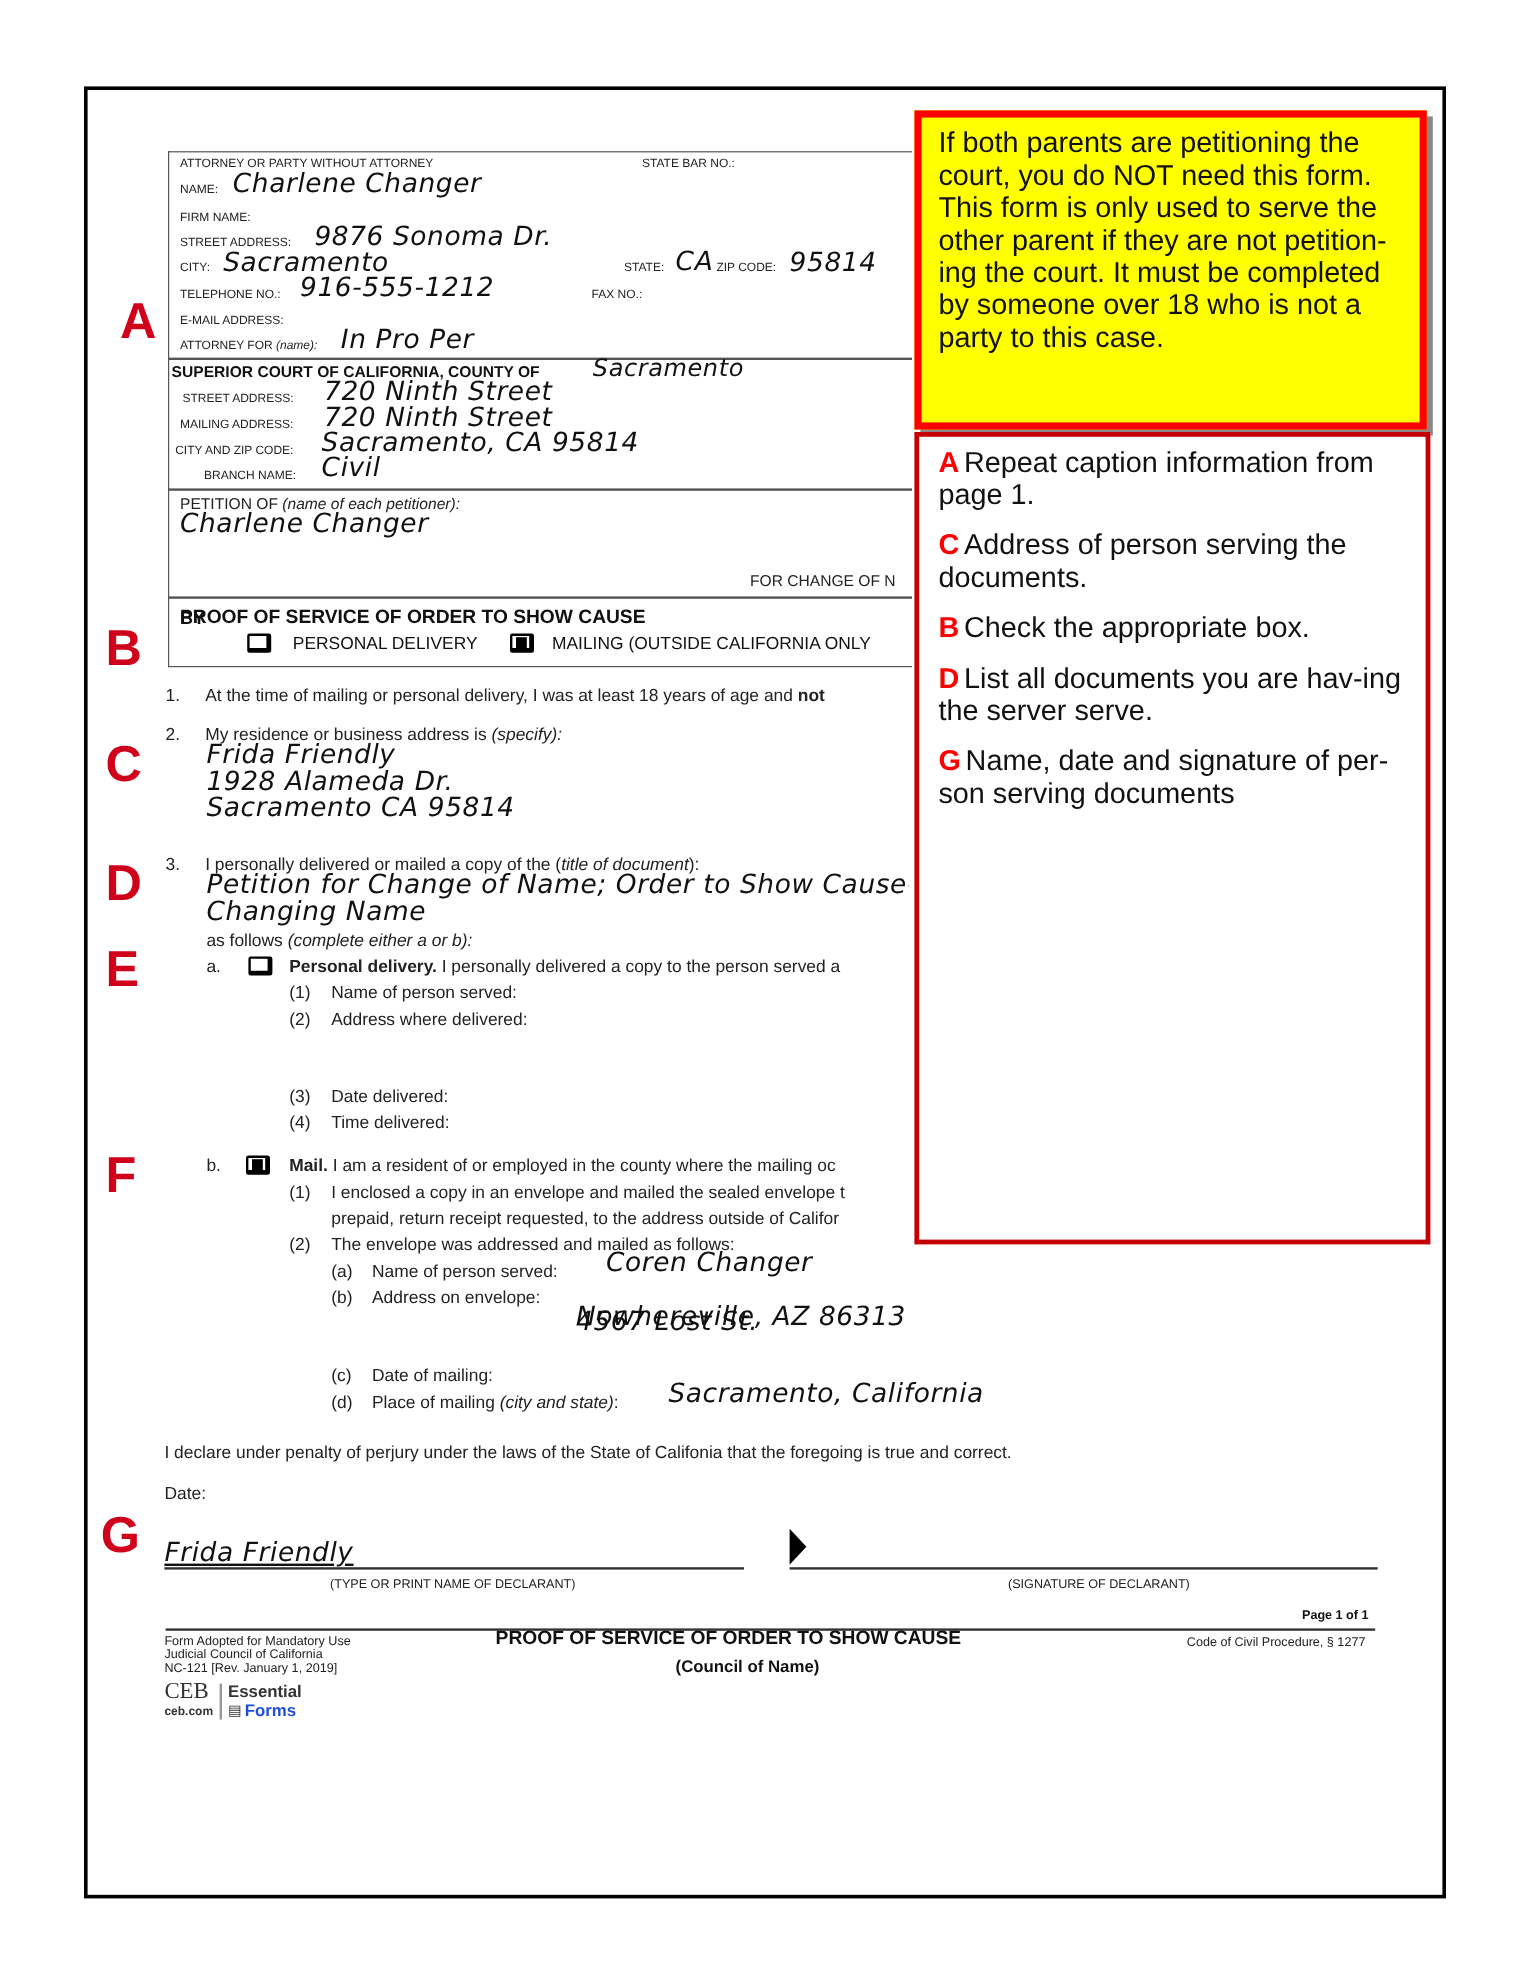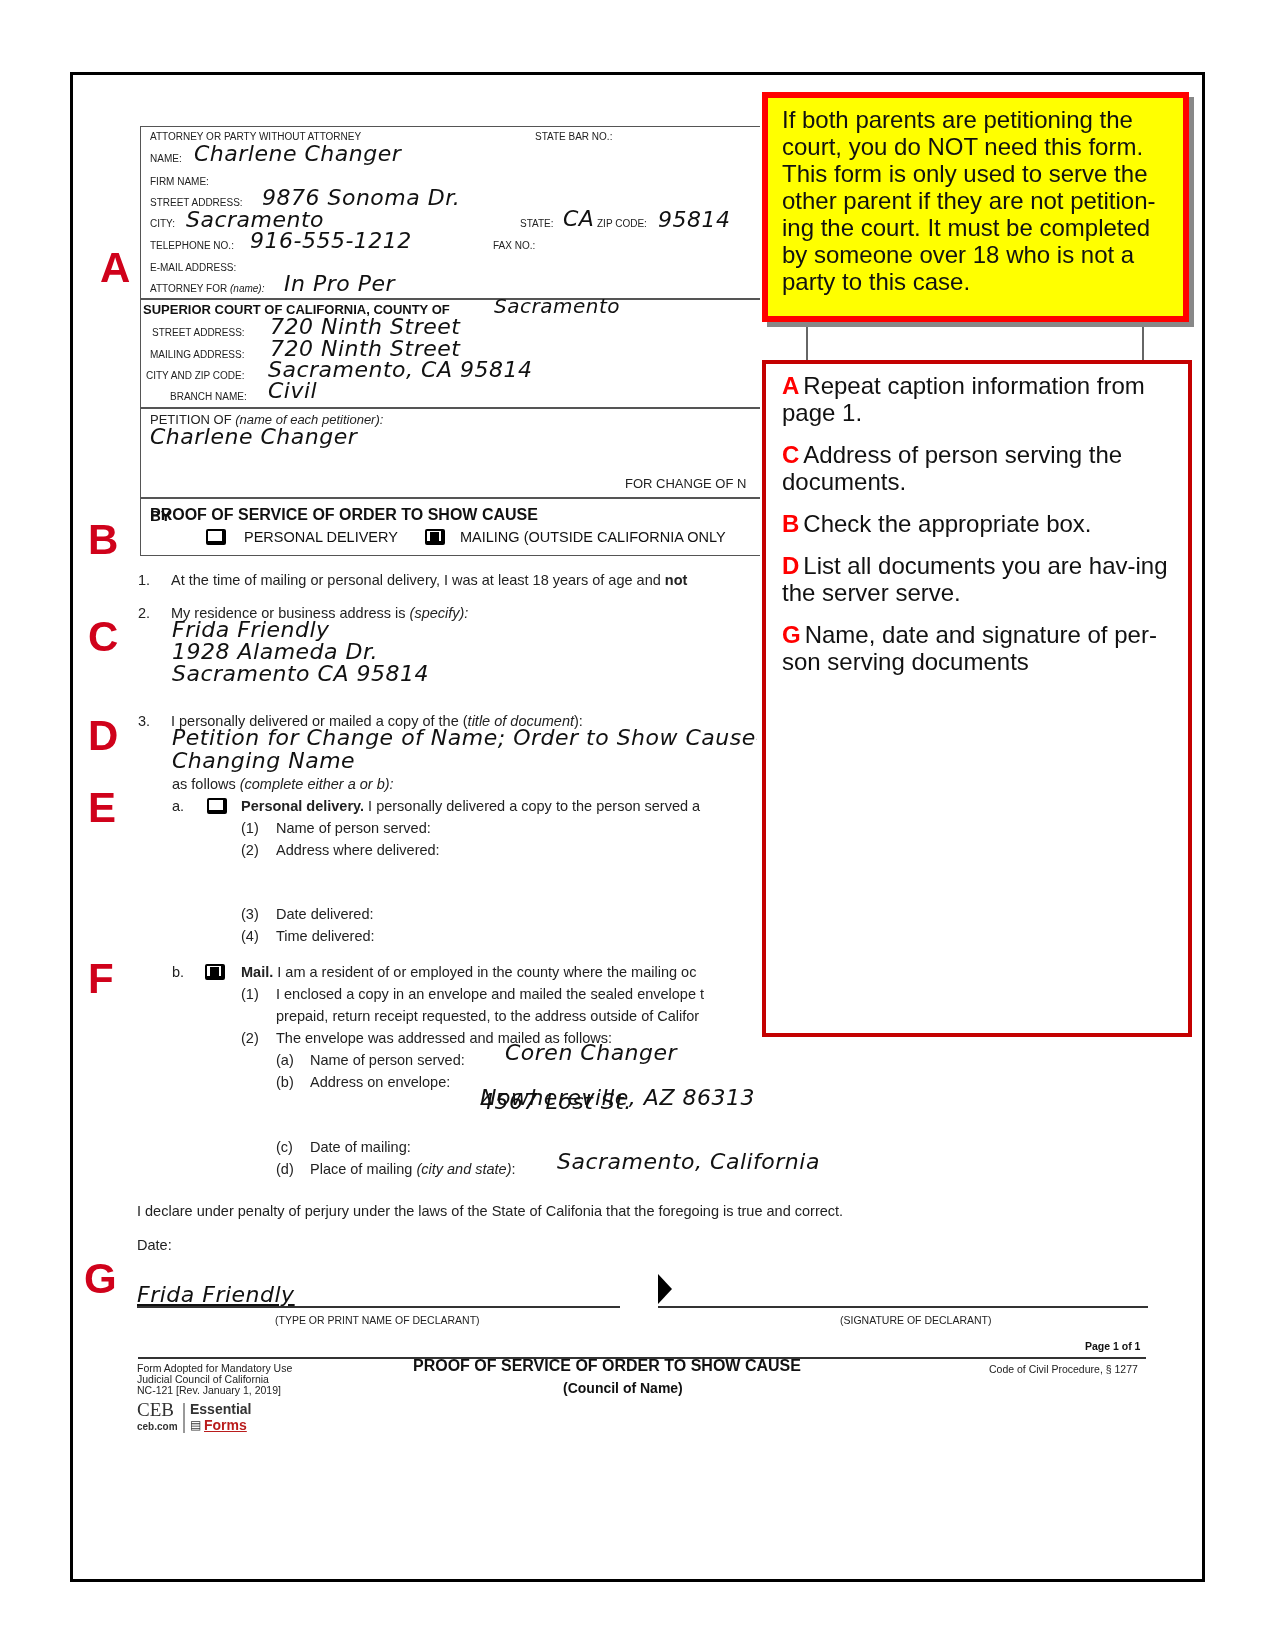--- a/index.html
+++ b/index.html
@@ -19,21 +19,21 @@
 
   .caption-box { position: absolute; left: 140px; top: 126px; width: 620px; height: 430px; border: 1.5px solid #555; border-right: none; }
   .hline { position: absolute; height: 1.5px; background: #555; }
   .vline { position: absolute; width: 1.5px; background: #666; }
 
   .letter { position: absolute; color: #d0021b; font-weight: bold; font-size: 42px; font-family: "Liberation Sans", sans-serif; }
 
   .checkbox { display: inline-block; width: 20px; height: 16px; border: 2px solid #000; border-right-width: 4px; border-bottom-width: 4px; border-radius: 2px; vertical-align: -3px; background: #fff; position: relative; }
   .checkbox.checked::after { content: ""; position: absolute; left: 3px; top: 1px; width: 9px; height: 9px; background: #000; }
 
-  .yellow-note { position: absolute; left: 762px; top: 92px; width: 427px; height: 230px; background: #ffff00; border: 6px solid #ff0000; box-shadow: 5px 5px 0 #888; padding: 8px 14px; font-size: 24px; line-height: 27px; color: #111; }
+  .yellow-note { position: absolute; left: 762px; top: 92px; width: 427px; height: 266px; background: #ffff00; border: 6px solid #ff0000; box-shadow: 5px 5px 0 #888; padding: 8px 14px; font-size: 24px; line-height: 27px; color: #111; }
 
   .instructions { position: absolute; left: 762px; top: 360px; width: 430px; height: 677px; background: #fff; border: 4px solid #c40000; padding: 8px 16px; font-size: 24px; line-height: 27px; color: #111; }
   .instructions .item { margin-bottom: 15px; }
   .instructions .key { color: #ff0000; font-weight: bold; margin-right: 4px; }
 
   .sig-line { position: absolute; height: 1.5px; background: #333; }
   .footer-rule { position: absolute; left: 138px; top: 1357px; width: 1008px; height: 1.5px; background: #333; }
   .small { font-size: 10.5px; color: #222; }
   .arrow { position: absolute; width: 0; height: 0; border-top: 15px solid transparent; border-bottom: 15px solid transparent; border-left: 14px solid #000; }
 </style>
@@ -171,21 +171,21 @@
 <span class="abs small" style="left:137px; top:1385px; line-height:11px;">NC-121 [Rev. January 1, 2019]</span>
 <span class="abs bold" style="left:413px; top:1357px; font-size:16px;">PROOF OF SERVICE OF ORDER TO SHOW CAUSE</span>
 <span class="abs bold" style="left:563px; top:1380px; font-size:14px;">(Council of Name)</span>
 <span class="abs small" style="left:989px; top:1363px;">Code of Civil Procedure, § 1277</span>
 
 <span class="abs" style="left:137px; top:1399px; font-family:'Liberation Serif', serif; font-size:19px; color:#333;">CEB</span>
 <span class="abs bold" style="left:137px; top:1421px; font-size:10px; color:#333;">ceb.com</span>
 <div class="vline" style="left:183px; top:1403px; height:30px; background:#999;"></div>
 <span class="abs bold" style="left:190px; top:1401px; font-size:14px; color:#333;">Essential</span>
 <span class="abs" style="left:190px; top:1418px; font-size:12px; color:#333;">▤</span>
-<span class="abs bold" style="left:204px; top:1417px; font-size:14px; color:#b91c1c; text-decoration: underline;">Forms</span>
+<span class="abs bold" style="left:204px; top:1417px; font-size:14px; color:#1d4ed8; ">Forms</span>
 
 <span class="letter" style="left:100px; top:244px;">A</span>
 <span class="letter" style="left:88px; top:516px;">B</span>
 <span class="letter" style="left:88px; top:613px;">C</span>
 <span class="letter" style="left:88px; top:712px;">D</span>
 <span class="letter" style="left:88px; top:784px;">E</span>
 <span class="letter" style="left:88px; top:955px;">F</span>
 <span class="letter" style="left:84px; top:1255px;">G</span>
 
 <div class="vline" style="left:806px; top:318px; height:44px;"></div>

